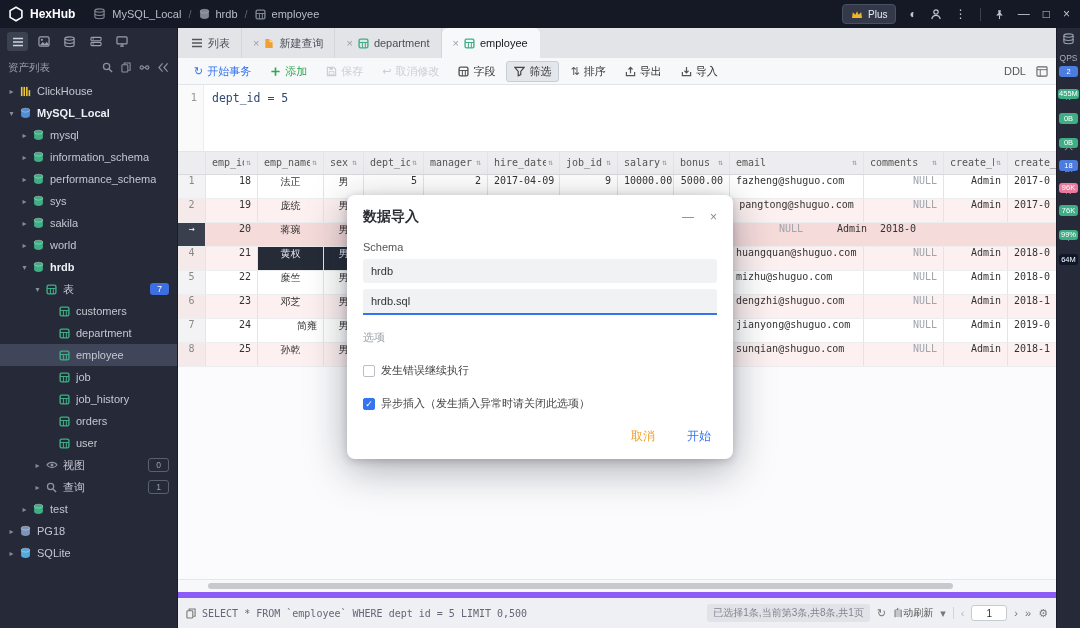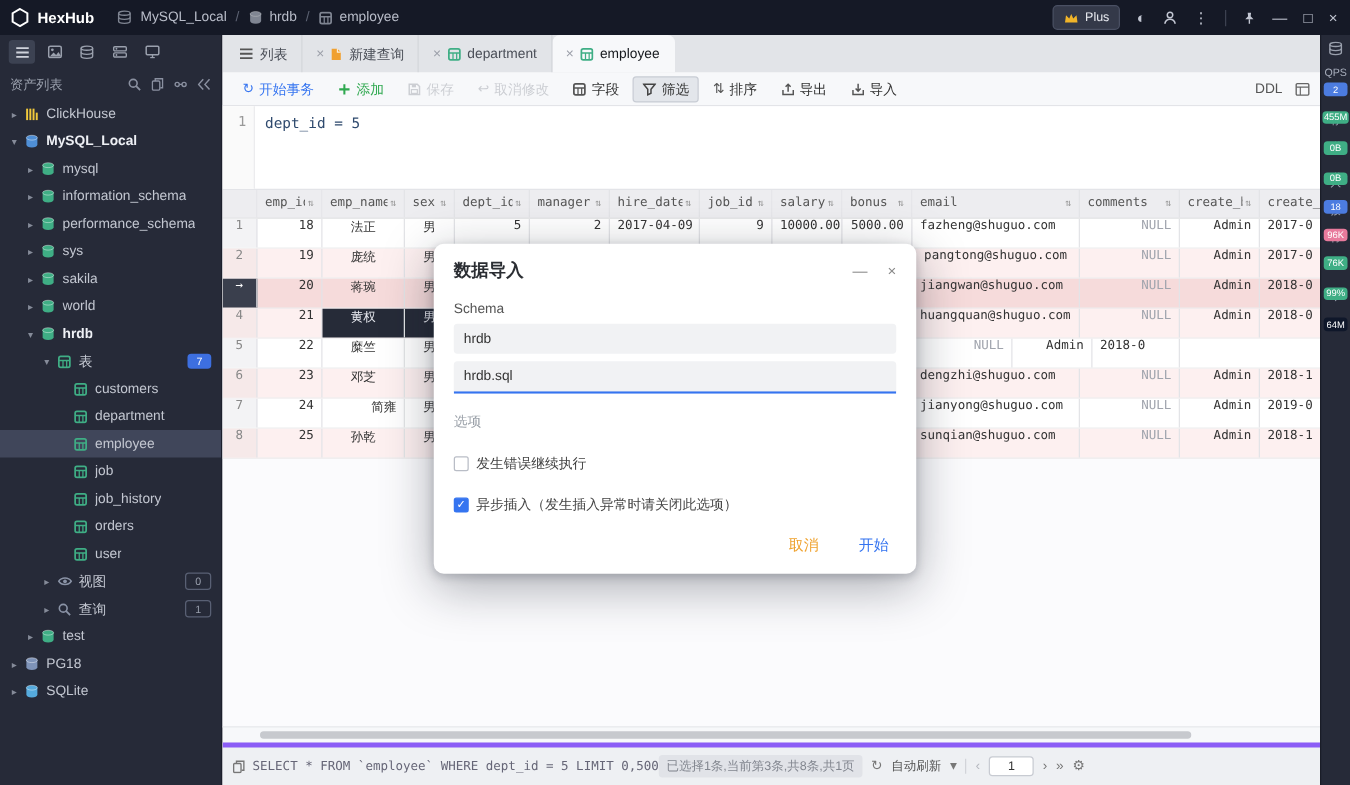--- a/index.html
+++ b/index.html
@@ -88,22 +88,22 @@
   .grow.alt .gutterc{background:#f6e9e9}
   .grow.cur{background:#f6dbdb}
   .grow.cur .gutterc{background:#f6dbdb}
   .curmark{background:#3a3f4d !important;color:#fff !important}
   .nullv{color:#a0a4ad}
   .darkcell{background:#262b38 !important;color:#e8eaf0 !important}
 
   .hscroll{height:12px;display:flex;align-items:center;padding:0 6px;flex:none}
   .hthumb{height:6px;background:#c7c9ce;border-radius:3px;width:86%;margin-left:24px}
 
-  .statusbar{height:30px;background:#eef0f3;border-top:4px solid #8b5cf6;display:flex;align-items:center;
-             padding:0 8px;font-size:10px;color:#555;flex:none}
+  .statusbar{height:30px;background:#eef0f3;border-top:6px solid #8b5cf6;display:flex;align-items:center;
+             justify-content:space-between;padding:0 8px;font-size:10px;color:#555;flex:none}
   .sb-left{display:flex;align-items:center;gap:6px;overflow:hidden}
   .sql{font:10px "DejaVu Sans Mono",monospace;color:#667;white-space:nowrap}
   .sb-right{display:flex;align-items:center;gap:7px;flex:none}
   .sel-info{background:#e1e3e8;border-radius:3px;padding:2px 6px;color:#82868f}
   .pg-input{width:36px;height:16px;border:1px solid #c8cbd2;border-radius:3px;text-align:center;
             font-size:10px;color:#333;background:#fff;box-sizing:border-box;font-family:inherit}
   .sb-ic{color:#777;font-size:11px;line-height:1}
   .sb-ic.dim{color:#b5b8bf}
   .sb-divider{width:1px;height:12px;background:#d2d4d9}
 
@@ -718,21 +718,20 @@
           <div class="gcell gutterc curmark">→</div>
           <div class="gcell" style="width:52px;text-align:right">20</div>
           <div class="gcell" style="width:66px;text-align:center">蒋琬</div>
           <div class="gcell" style="width:40px;text-align:center">男</div>
           <div class="gcell" style="width:60px;text-align:right"></div>
           <div class="gcell" style="width:64px;text-align:right"></div>
           <div class="gcell" style="width:72px;text-align:center"></div>
           <div class="gcell" style="width:58px;text-align:right"></div>
           <div class="gcell" style="width:56px;text-align:right"></div>
           <div class="gcell" style="width:56px;text-align:right"></div>
-          <div class="gcell" style="width:134px;text-align:left">jiangwan@shuguo.com</div>
           <div class="gcell nullv" style="width:80px;text-align:right">NULL</div>
           <div class="gcell" style="width:64px;text-align:right">Admin</div>
           <div class="gcell" style="width:70px;text-align:left">2018-0</div>
         </div>
         <div class="grow alt">
           <div class="gcell gutterc">4</div>
           <div class="gcell" style="width:52px;text-align:right">21</div>
           <div class="gcell darkcell" style="width:66px;text-align:center">黄权</div>
           <div class="gcell darkcell" style="width:40px;text-align:center">男</div>
           <div class="gcell" style="width:60px;text-align:right"></div>
@@ -750,20 +749,21 @@
           <div class="gcell gutterc">5</div>
           <div class="gcell" style="width:52px;text-align:right">22</div>
           <div class="gcell" style="width:66px;text-align:center">糜竺</div>
           <div class="gcell" style="width:40px;text-align:center">男</div>
           <div class="gcell" style="width:60px;text-align:right"></div>
           <div class="gcell" style="width:64px;text-align:right"></div>
           <div class="gcell" style="width:72px;text-align:center"></div>
           <div class="gcell" style="width:58px;text-align:right"></div>
           <div class="gcell" style="width:56px;text-align:right"></div>
           <div class="gcell" style="width:56px;text-align:right"></div>
+          <div class="gcell" style="width:134px;text-align:left">mizhu@shuguo.com</div>
           <div class="gcell nullv" style="width:80px;text-align:right">NULL</div>
           <div class="gcell" style="width:64px;text-align:right">Admin</div>
           <div class="gcell" style="width:70px;text-align:left">2018-0</div>
         </div>
         <div class="grow alt">
           <div class="gcell gutterc">6</div>
           <div class="gcell" style="width:52px;text-align:right">23</div>
           <div class="gcell" style="width:66px;text-align:center">邓芝</div>
           <div class="gcell" style="width:40px;text-align:center">男</div>
           <div class="gcell" style="width:60px;text-align:right"></div>

